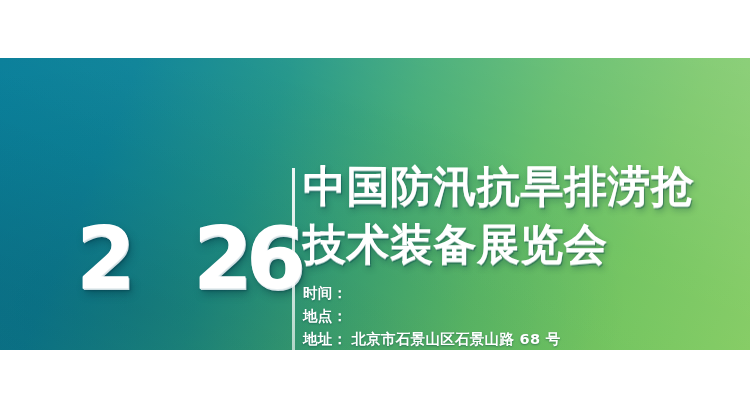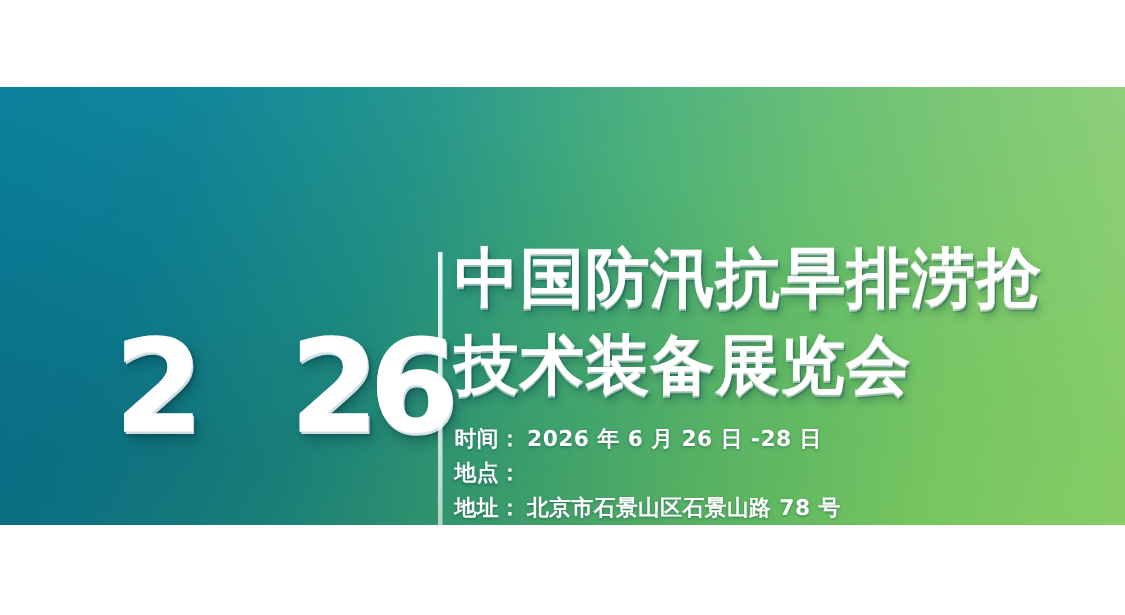--- a/index.html
+++ b/index.html
@@ -161,26 +161,25 @@
 
     <div id="divider"></div>
 
     <div id="text-col">
       <div class="headline" id="headline-1">中国防汛抗旱排涝抢</div>
       <div class="headline" id="headline-2">技术装备展览会</div>
 
       <div id="details">
         <div class="detail-row">
           <span class="detail-label">时间：</span>
-          <span class="detail-value">2026 年 6 月 26 日 -28 日</span>
         </div>
         <div class="detail-row">
           <span class="detail-label">地点：</span>
         </div>
         <div class="detail-row">
           <span class="detail-label">地址：</span>
-          <span class="detail-value">北京市石景山区石景山路 78 号</span>
+          <span class="detail-value">北京市石景山区石景山路 68 号</span>
         </div>
       </div>
     </div>
   </div>
 
 </div>
 
 </body></html>

